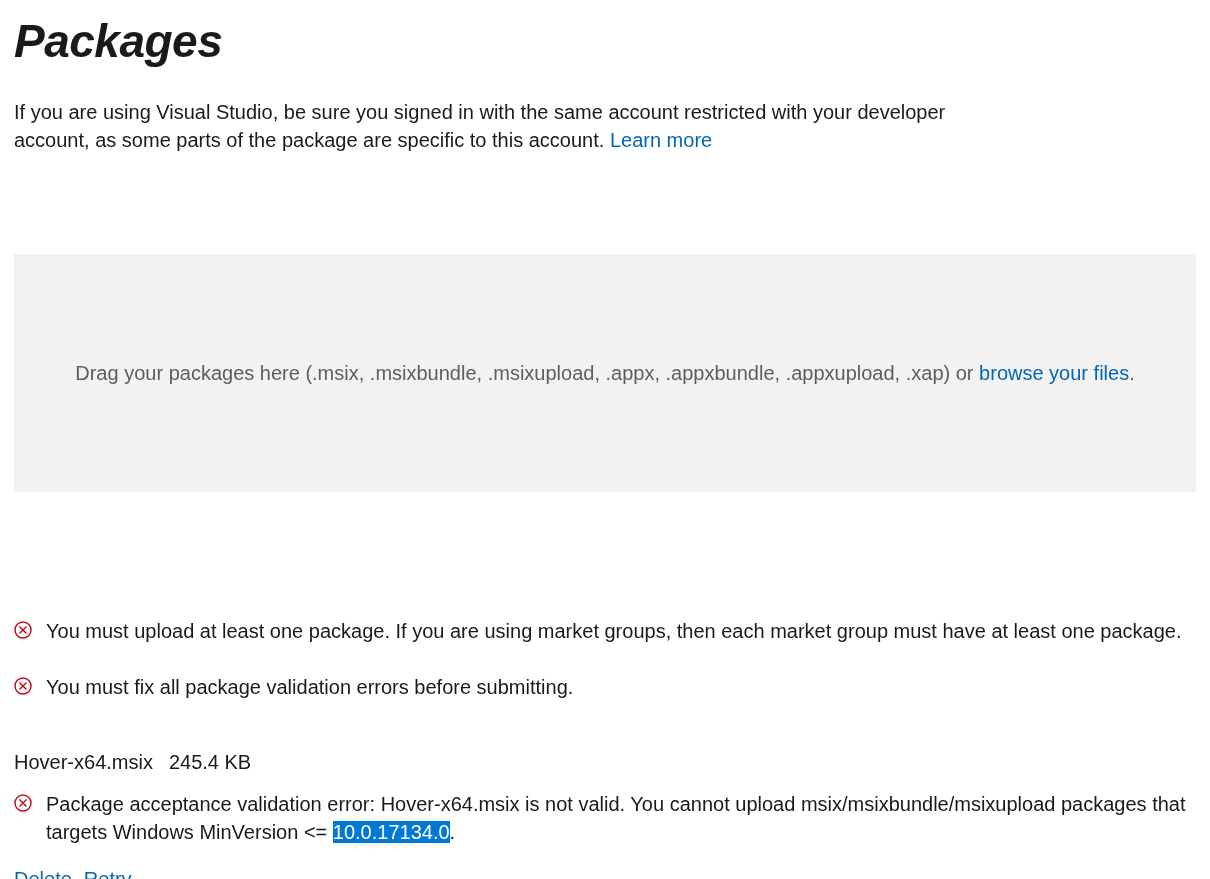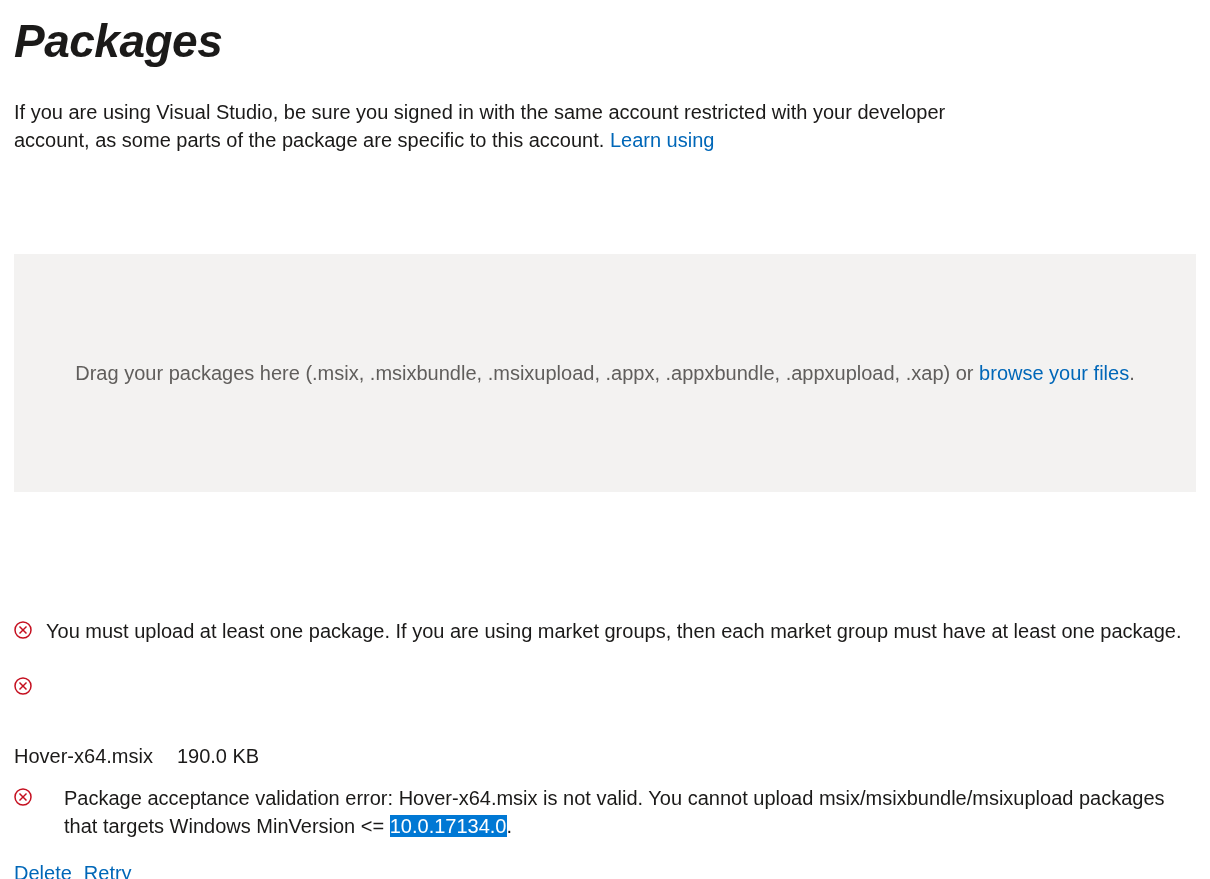--- a/index.html
+++ b/index.html
@@ -62,28 +62,27 @@
     .message-text {
       font-size: 20px;
       line-height: 1.4;
       color: #1b1a19;
     }
     .message + .message {
       margin-top: 28px;
     }
     .file-row {
       display: flex;
-      gap: 24px;
+      gap: 16px;
       font-size: 20px;
       margin-bottom: 16px;
     }
     .file-messages .message {
       margin-bottom: 2px;
       margin-top: 18px;
-      gap: 18px;
     }
     .file-messages .message:first-child {
       margin-top: 0;
     }
     .actions {
       display: flex;
       gap: 12px;
       margin-top: 22px;
     }
     .action-link {
@@ -106,21 +105,21 @@
       fill: none;
       stroke-width: 1.5;
     }
   </style>
 </head>
 <body>
 
 <h1 class="page-title">Packages</h1>
 
 <p class="intro-text">
-  <span>If you are using Visual Studio, be sure you signed in with the same account restricted with your developer account, as some parts of the package are specific to this account. </span><a class="link">Learn using</a>
+  <span>If you are using Visual Studio, be sure you signed in with the same account restricted with your developer account, as some parts of the package are specific to this account. </span><a class="link">Learn more</a>
 </p>
 
 <div class="dropzone">
   <p class="dropzone-text">
     <span>Drag your packages here (.msix, .msixbundle, .msixupload, .appx, .appxbundle, .appxupload, .xap) or </span><a class="link">browse your files</a><span>.</span>
   </p>
 </div>
 
 <div class="messages">
   <div class="message">
@@ -134,27 +133,28 @@
     <span class="message-text">You must upload at least one package. If you are using market groups, then each market group must have at least one package.</span>
   </div>
   <div class="message">
     <span class="message-icon">
       <svg viewBox="0 0 18 18" class="error-icon-svg">
           <circle cx="9" cy="9" r="8"></circle>
           <line x1="5.5" y1="5.5" x2="12.5" y2="12.5"></line>
           <line x1="12.5" y1="5.5" x2="5.5" y2="12.5"></line>
         </svg>
     </span>
+    <span class="message-text">You must fix all package validation errors before submitting.</span>
   </div>
 </div>
 
 <div>
   <div class="file-row">
     <span>Hover-x64.msix</span>
-    <span>190.0 KB</span>
+    <span>245.4 KB</span>
   </div>
 
   <div class="file-messages">
     <div class="message">
       <span class="message-icon">
         <svg viewBox="0 0 18 18" class="error-icon-svg">
             <circle cx="9" cy="9" r="8"></circle>
             <line x1="5.5" y1="5.5" x2="12.5" y2="12.5"></line>
             <line x1="12.5" y1="5.5" x2="5.5" y2="12.5"></line>
           </svg>

